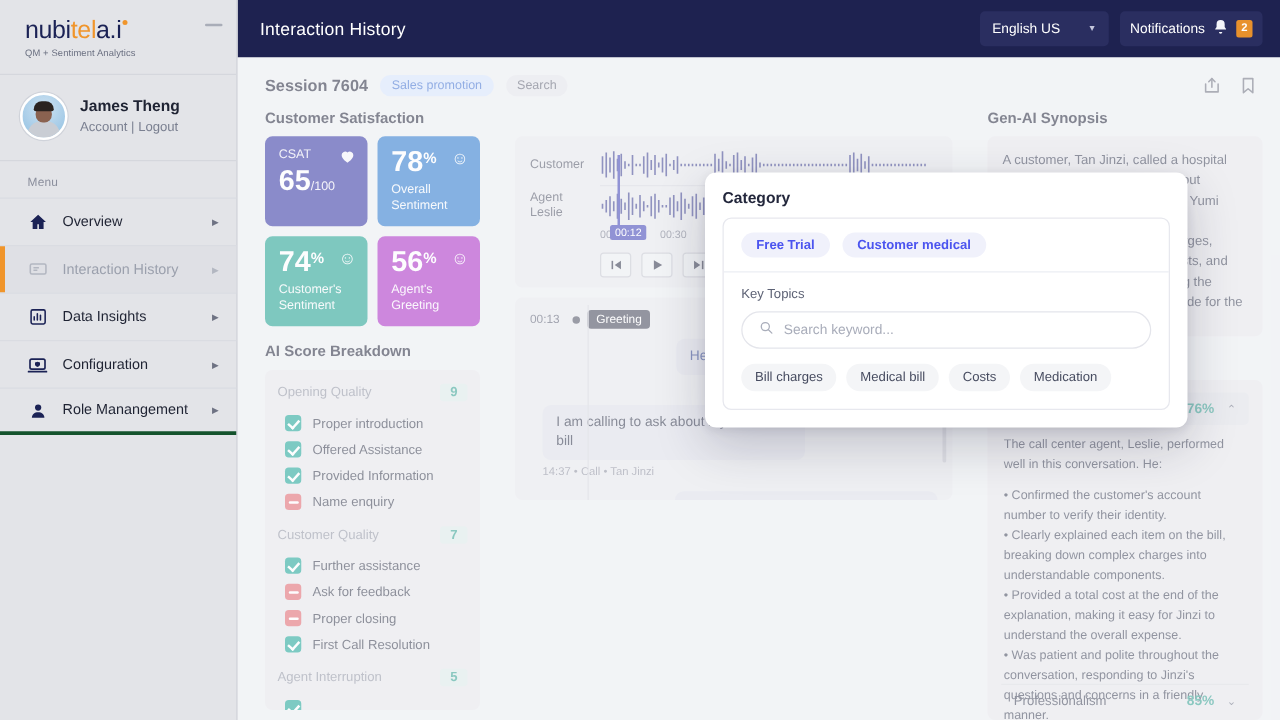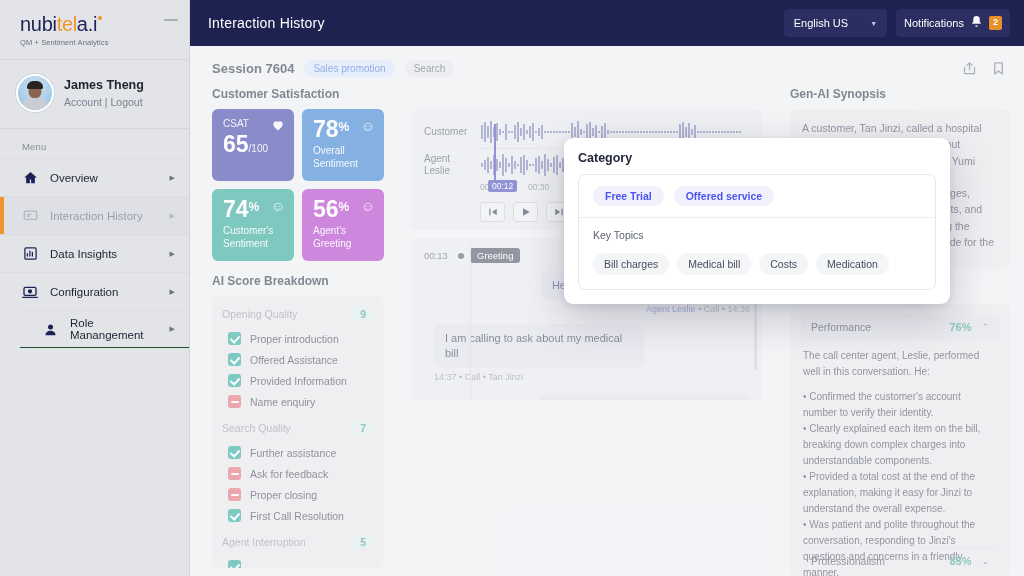--- a/index.html
+++ b/index.html
@@ -55,21 +55,21 @@
   .prof-name { font-size: 12.5px; font-weight: 600; color: #1f2333; line-height: 1.2; }
   .prof-sub { font-size: 10.5px; color: #7b8091; margin-top: 3px; }
 
   .menu-label { font-size: 9.5px; color: #8b8f9d; padding: 12px 0 6px 22px; letter-spacing: .2px; }
   .menu-item {
     display: flex; align-items: center; gap: 12px;
     padding: 0 14px 0 22px; height: 38px;
     border-top: 1px solid #dadce2;
     font-size: 11.5px; color: #1f2333; cursor: pointer; position: relative;
   }
-  .menu-item:last-of-type { border-bottom: 1px solid #14532d; margin-left: 20px; }
+  .menu-item:last-of-type { border-bottom: 3px solid #14532d; }
   .menu-item.active { color: #9ba0ad; background: #dfe0e5; }
   .menu-item.active::before {
     content: ""; position: absolute; left: 0; top: 0; bottom: 0; width: 4px; background: #f0952b;
   }
   .mi-icon { width: 16px; height: 16px; flex: none; color: #1b2255; display:flex; align-items:center; justify-content:center;}
   .menu-item.active .mi-icon { color: #b3b7c1; }
   .mi-arrow { margin-left: auto; font-size: 7px; color: #6e7283; }
   .menu-item.active .mi-arrow { color: #b3b7c1; }
 
   
@@ -420,21 +420,21 @@
             <div class="score-item">
                 <span class="cbox ok"></span>
                 <span class="s-name">Provided Information</span>
               </div>
             <div class="score-item">
                 <span class="cbox no"></span>
                 <span class="s-name">Name enquiry</span>
               </div>
 
             <div class="score-group" style="margin-top:9px">
-              <span class="g-name">Search Quality</span>
+              <span class="g-name">Customer Quality</span>
               <span class="g-val">7</span>
             </div>
             <div class="score-item">
                 <span class="cbox ok"></span>
                 <span class="s-name">Further assistance</span>
               </div>
             <div class="score-item">
                 <span class="cbox no"></span>
                 <span class="s-name">Ask for feedback</span>
               </div>
@@ -755,24 +755,33 @@
           </div>
         </div>
       </div>
 
       <div id="scrim"></div>
       <div id="modal">
         <div class="modal-title">Category</div>
         <div class="modal-inner">
           <div class="cat-row">
             <span class="cat-chip">Free Trial</span>
-            <span class="cat-chip">Offered service</span>
+            <span class="cat-chip">Customer medical</span>
           </div>
           <div class="kt-wrap">
             <div class="kt-label">Key Topics</div>
+            <div class="search-box">
+              <span>
+                <svg width="12" height="12" viewBox="0 0 24 24" fill="none" stroke="#a9adba" stroke-width="2">
+                    <circle cx="10.5" cy="10.5" r="6.5"></circle>
+                    <path d="M15.5 15.5 21 21" stroke-linecap="round"></path>
+                  </svg>
+              </span>
+              <input type="text" placeholder="Search keyword..." style="">
+            </div>
             <div class="topic-row">
               <span class="topic-chip">Bill charges</span>
               <span class="topic-chip">Medical bill</span>
               <span class="topic-chip">Costs</span>
               <span class="topic-chip">Medication</span>
             </div>
           </div>
         </div>
       </div>
 

